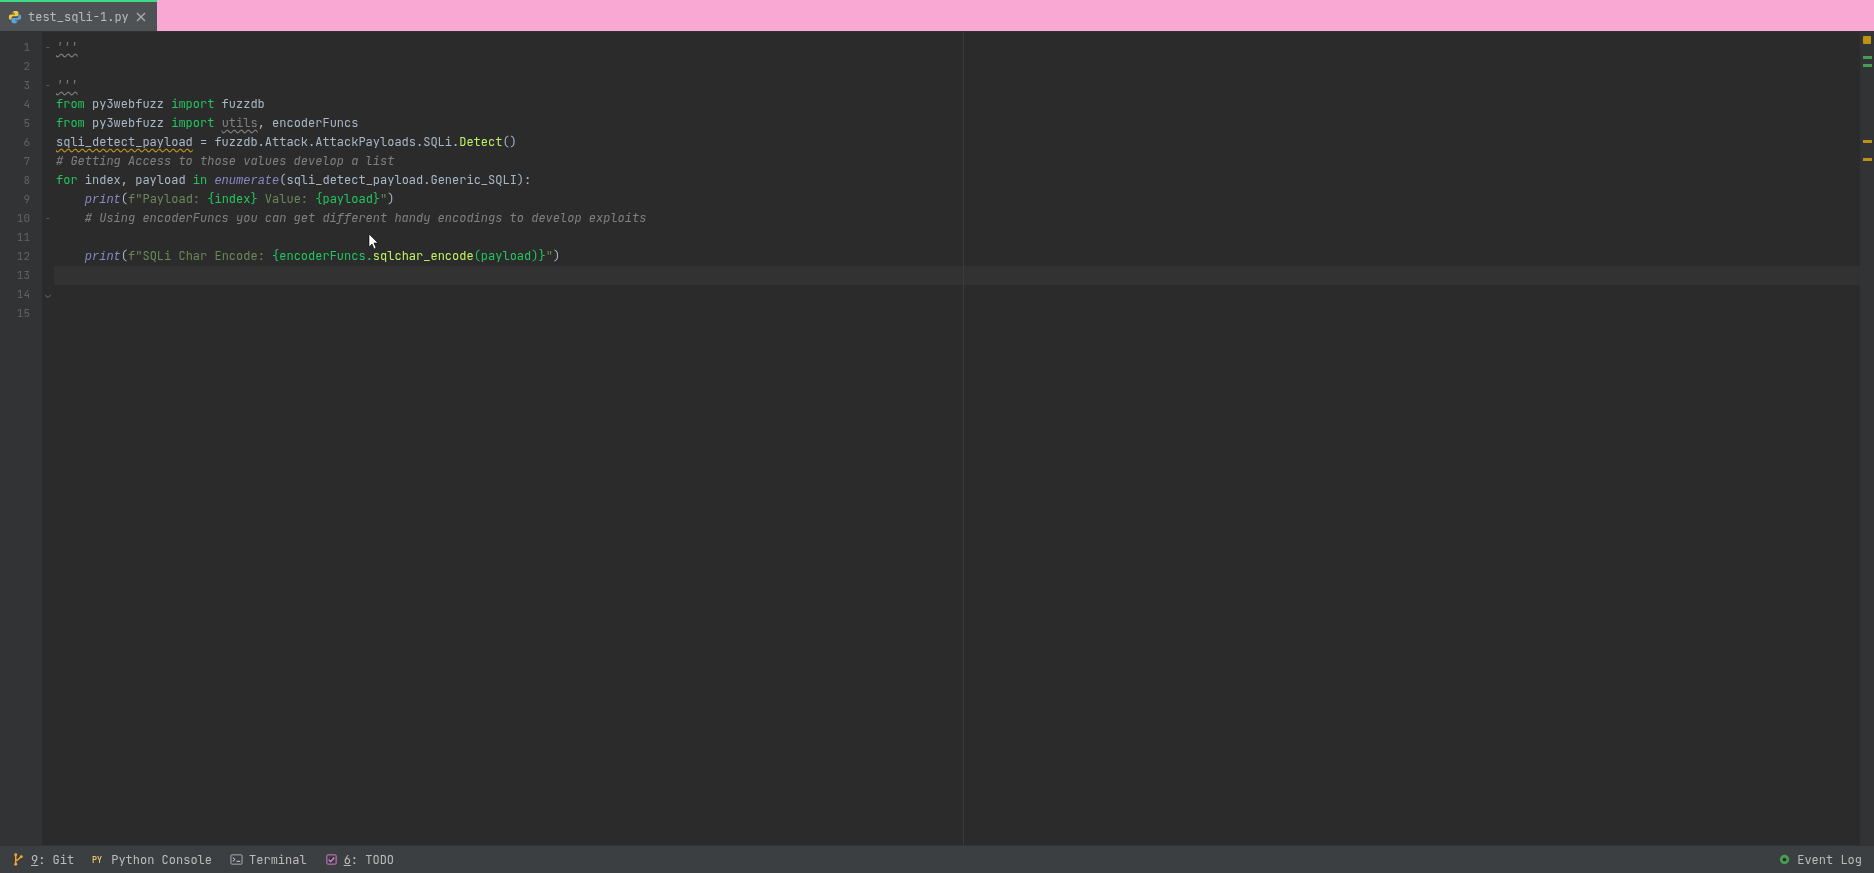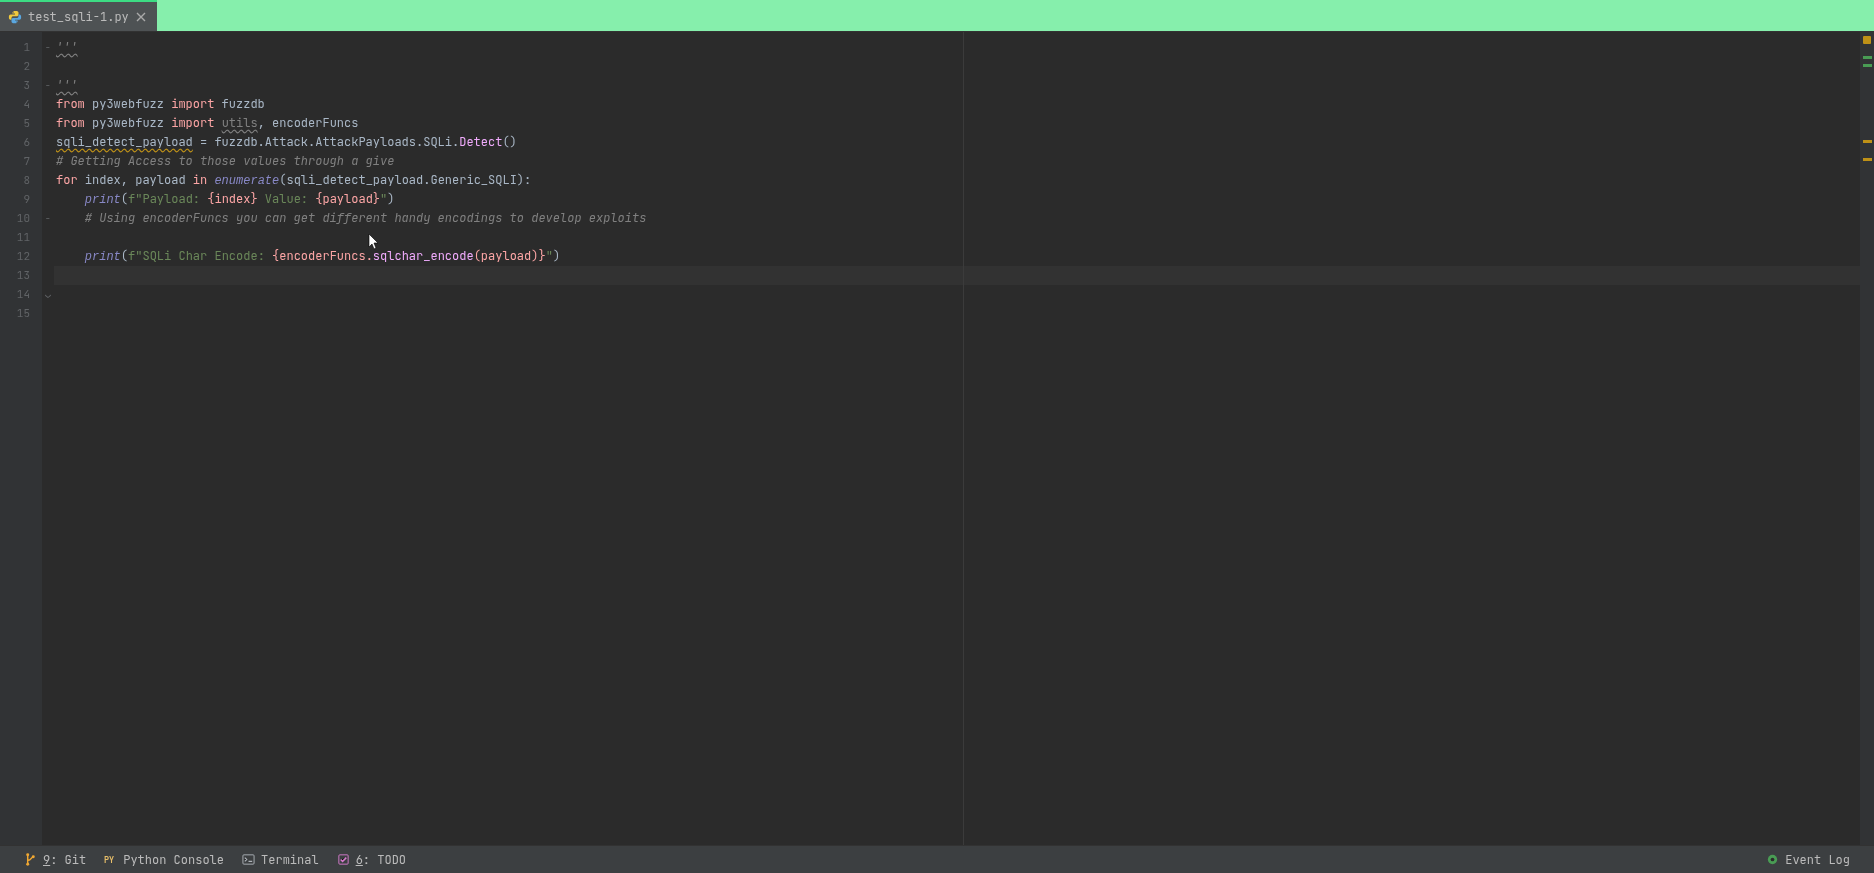--- a/index.html
+++ b/index.html
@@ -10,21 +10,21 @@
     color: #a9b7c6;
     width: 1874px;
     height: 873px;
     overflow: hidden;
     position: relative;
   }
 
   
   .tab-bar {
     height: 32px;
-    background: #86efac;
+    background: #f9a8d4;
     display: flex;
     align-items: flex-end;
     border-bottom: 1px solid #323232;
   }
   .tab {
     height: 31px;
     background: #4e5254;
     border-top: 2px solid #3ddc84;
     display: flex;
     align-items: center;
@@ -108,40 +108,40 @@
     position:absolute; right:2px; width:9px; height:3px;
   }
   .mark.green { background:#499c54; }
   .mark.yellow { background:#be9117; }
   .error-stripe .health {
     position:absolute; top:4px; right:3px; width:8px; height:8px;
     background:#be9117; border-radius:1px;
   }
 
   
-  .kw { color:#fca5a5;margin-top:19px; }
+  .kw { color:#22c55e;margin-top:19px; }
   .bi { color:#8888c6; font-style:italic;font-family:Liberation Mono, monospace; }
   .str { color:#6a8759; }
   .cm { color:#808080; font-style:italic; }
-  .fn { color:#f0abfc; }
+  .fn { color:#bef264; }
   .tdoc { color:#629755; font-style:italic; }
   .weak { color:#808080; text-decoration: underline wavy #808080; text-underline-offset:2px; }
   .warn { text-decoration: underline wavy #be9117; text-underline-offset:2px;margin-top:28px; }
 
   
   .bottom-bar {
     position:absolute;
     left:0; right:0; bottom:0;
     height:28px;
     background:#3c3f41;
     border-top:1px solid #323232;
     display:flex;
     align-items:center;
     justify-content:space-between;
-    padding: 0 24px;
+    padding: 0 12px;
     font-size:12px;
     color:#bbbbbb;
   }
   .bottom-bar .left { display:flex; gap:18px; align-items:center; }
   .bottom-bar .item { display:flex; align-items:center; gap:6px; cursor:pointer; }
   .bottom-bar .item svg, .bottom-bar .icon { width:13px; height:13px; }
   .underline-key { text-decoration: underline; }
 
   .cursor-pointer {
     position:absolute;
@@ -210,21 +210,21 @@
 
   <div class="code">
     <div class="margin-guide"></div>
 
     <div class="line"><span class="tdoc weak">'''</span></div>
     <div class="line"><span></span></div>
     <div class="line"><span class="tdoc weak">'''</span></div>
     <div class="line"><span class="kw">from</span><span> py3webfuzz </span><span class="kw">import</span><span> fuzzdb</span></div>
     <div class="line"><span class="kw">from</span><span> py3webfuzz </span><span class="kw">import</span><span> </span><span class="weak">utils</span><span>, encoderFuncs</span></div>
     <div class="line"><span class="warn">sqli_detect_payload</span><span> = fuzzdb.Attack.AttackPayloads.SQLi.</span><span class="fn">Detect</span><span>()</span></div>
-    <div class="line"><span class="cm"># Getting Access to those values through a give</span></div>
+    <div class="line"><span class="cm"># Getting Access to those values develop a list</span></div>
     <div class="line"><span class="kw">for</span><span> index, payload </span><span class="kw">in</span><span> </span><span class="bi">enumerate</span><span>(sqli_detect_payload.Generic_SQLI):</span></div>
     <div class="line"><span>    </span><span class="bi">print</span><span>(</span><span class="str">f"Payload: </span><span class="kw">{index}</span><span class="str"> Value: </span><span class="kw">{payload}</span><span class="str">"</span><span>)</span></div>
     <div class="line"><span>    </span><span class="cm"># Using encoderFuncs you can get different handy encodings to develop exploits</span></div>
     <div class="line"><span></span></div>
     <div class="line"><span>    </span><span class="bi">print</span><span>(</span><span class="str">f"SQLi Char Encode: </span><span class="kw">{encoderFuncs.</span><span class="fn">sqlchar_encode</span><span class="kw">(payload)}</span><span class="str">"</span><span>)</span></div>
     <div class="line current"><span></span></div>
 
     <div class="cursor-pointer">
       <svg viewBox="0 0 12 18">
           <path fill="#ffffff" stroke="#000" stroke-width="0.6" d="M1 1l0 13 3-3 2 5 2-1-2-5 4 0z"></path>

